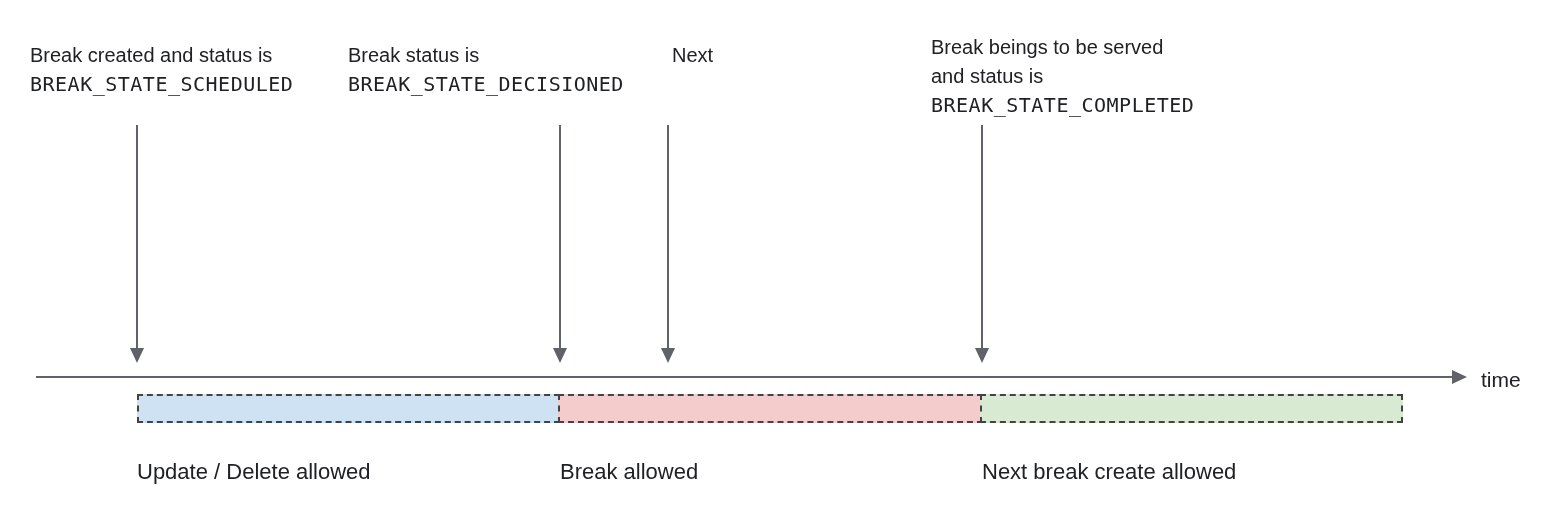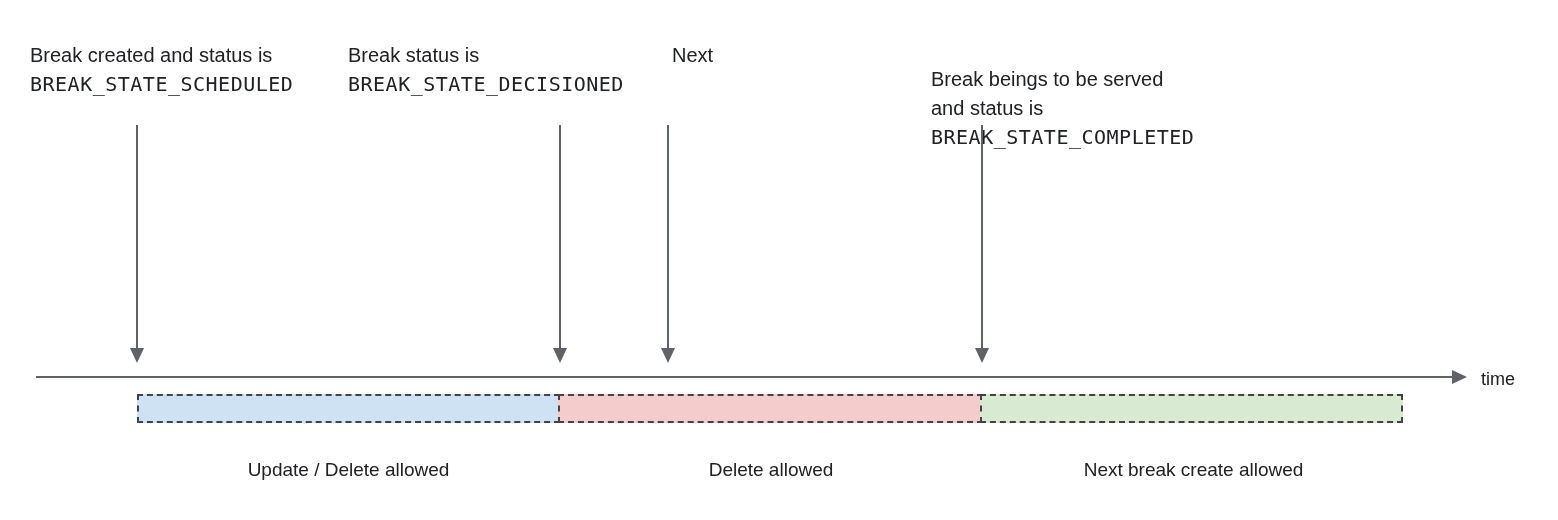--- a/index.html
+++ b/index.html
@@ -38,38 +38,38 @@
     width: 1417px; height: 2px;
     background: var(--arrow, #5f6368);
   }
   .hhead {
     position: absolute; left: 1452px; top: 370px;
     width: 0; height: 0;
     border-top: 7px solid transparent;
     border-bottom: 7px solid transparent;
     border-left: 15px solid var(--arrow, #5f6368);
   }
-  .time-label { position: absolute; left: 1481px; top: 365px; font-size: 18px; }
+  .time-label { position: absolute; left: 1481px; top: 365px; font-size: 21px; }
 
   
   .segments { position: absolute; left: 137px; top: 394px; display: flex; }
   .seg {
     box-sizing: border-box;
     height: 29px;
     border: 2.5px dashed var(--dashed-border, #434343);
   }
   .seg + .seg { margin-left: -2.5px; }
   .seg-blue  { width: 423px; }
   .seg-red   { width: 425px; }
   .seg-green { width: 423px; }
 
   
   .seg-label {
     position: absolute; top: 459px;
-    font-size: 19px; text-align: center; white-space: nowrap;
+    font-size: 22px; white-space: nowrap;
   }
   .lbl-1 { left: 137px; width: 423px; }
   .lbl-2 { left: 560px; width: 422px; }
   .lbl-3 { left: 982px; width: 423px; }
 </style>
 </head>
 <body>
 
 <div class="canvas" style="--arrow: #5f6368; --dashed-border: #434343; --text: #202124;">
 
@@ -80,21 +80,21 @@
 
   <div class="ann" style="left:348px; top:41px;">
     <div class="sans">Break status is</div>
     <div class="mono">BREAK_STATE_DECISIONED</div>
   </div>
 
   <div class="ann" style="left:672px; top:41px;">
     <div class="sans">Next</div>
   </div>
 
-  <div class="ann" style="left:931px; top:33px;margin-top:32px;">
+  <div class="ann" style="left:931px; top:33px;">
     <div class="sans">Break beings to be served</div>
     <div class="sans">and status is</div>
     <div class="mono">BREAK_STATE_COMPLETED</div>
   </div>
 
   <div class="varrow" style="left:130px;">
     <div class="vline"></div>
     <div class="vhead"></div>
   </div>
   <div class="varrow" style="left:553px;">
@@ -114,16 +114,16 @@
   <div class="hhead"></div>
   <div class="time-label sans">time</div>
 
   <div class="segments">
     <div class="seg seg-blue" style="background: rgb(207, 226, 243);"></div>
     <div class="seg seg-red" style="background: rgb(244, 204, 204);"></div>
     <div class="seg seg-green" style="background: rgb(217, 234, 211);"></div>
   </div>
 
   <div class="seg-label lbl-1">Update / Delete allowed</div>
-  <div class="seg-label lbl-2">Delete allowed</div>
+  <div class="seg-label lbl-2">Break allowed</div>
   <div class="seg-label lbl-3">Next break create allowed</div>
 
 </div>
 
 </body></html>

